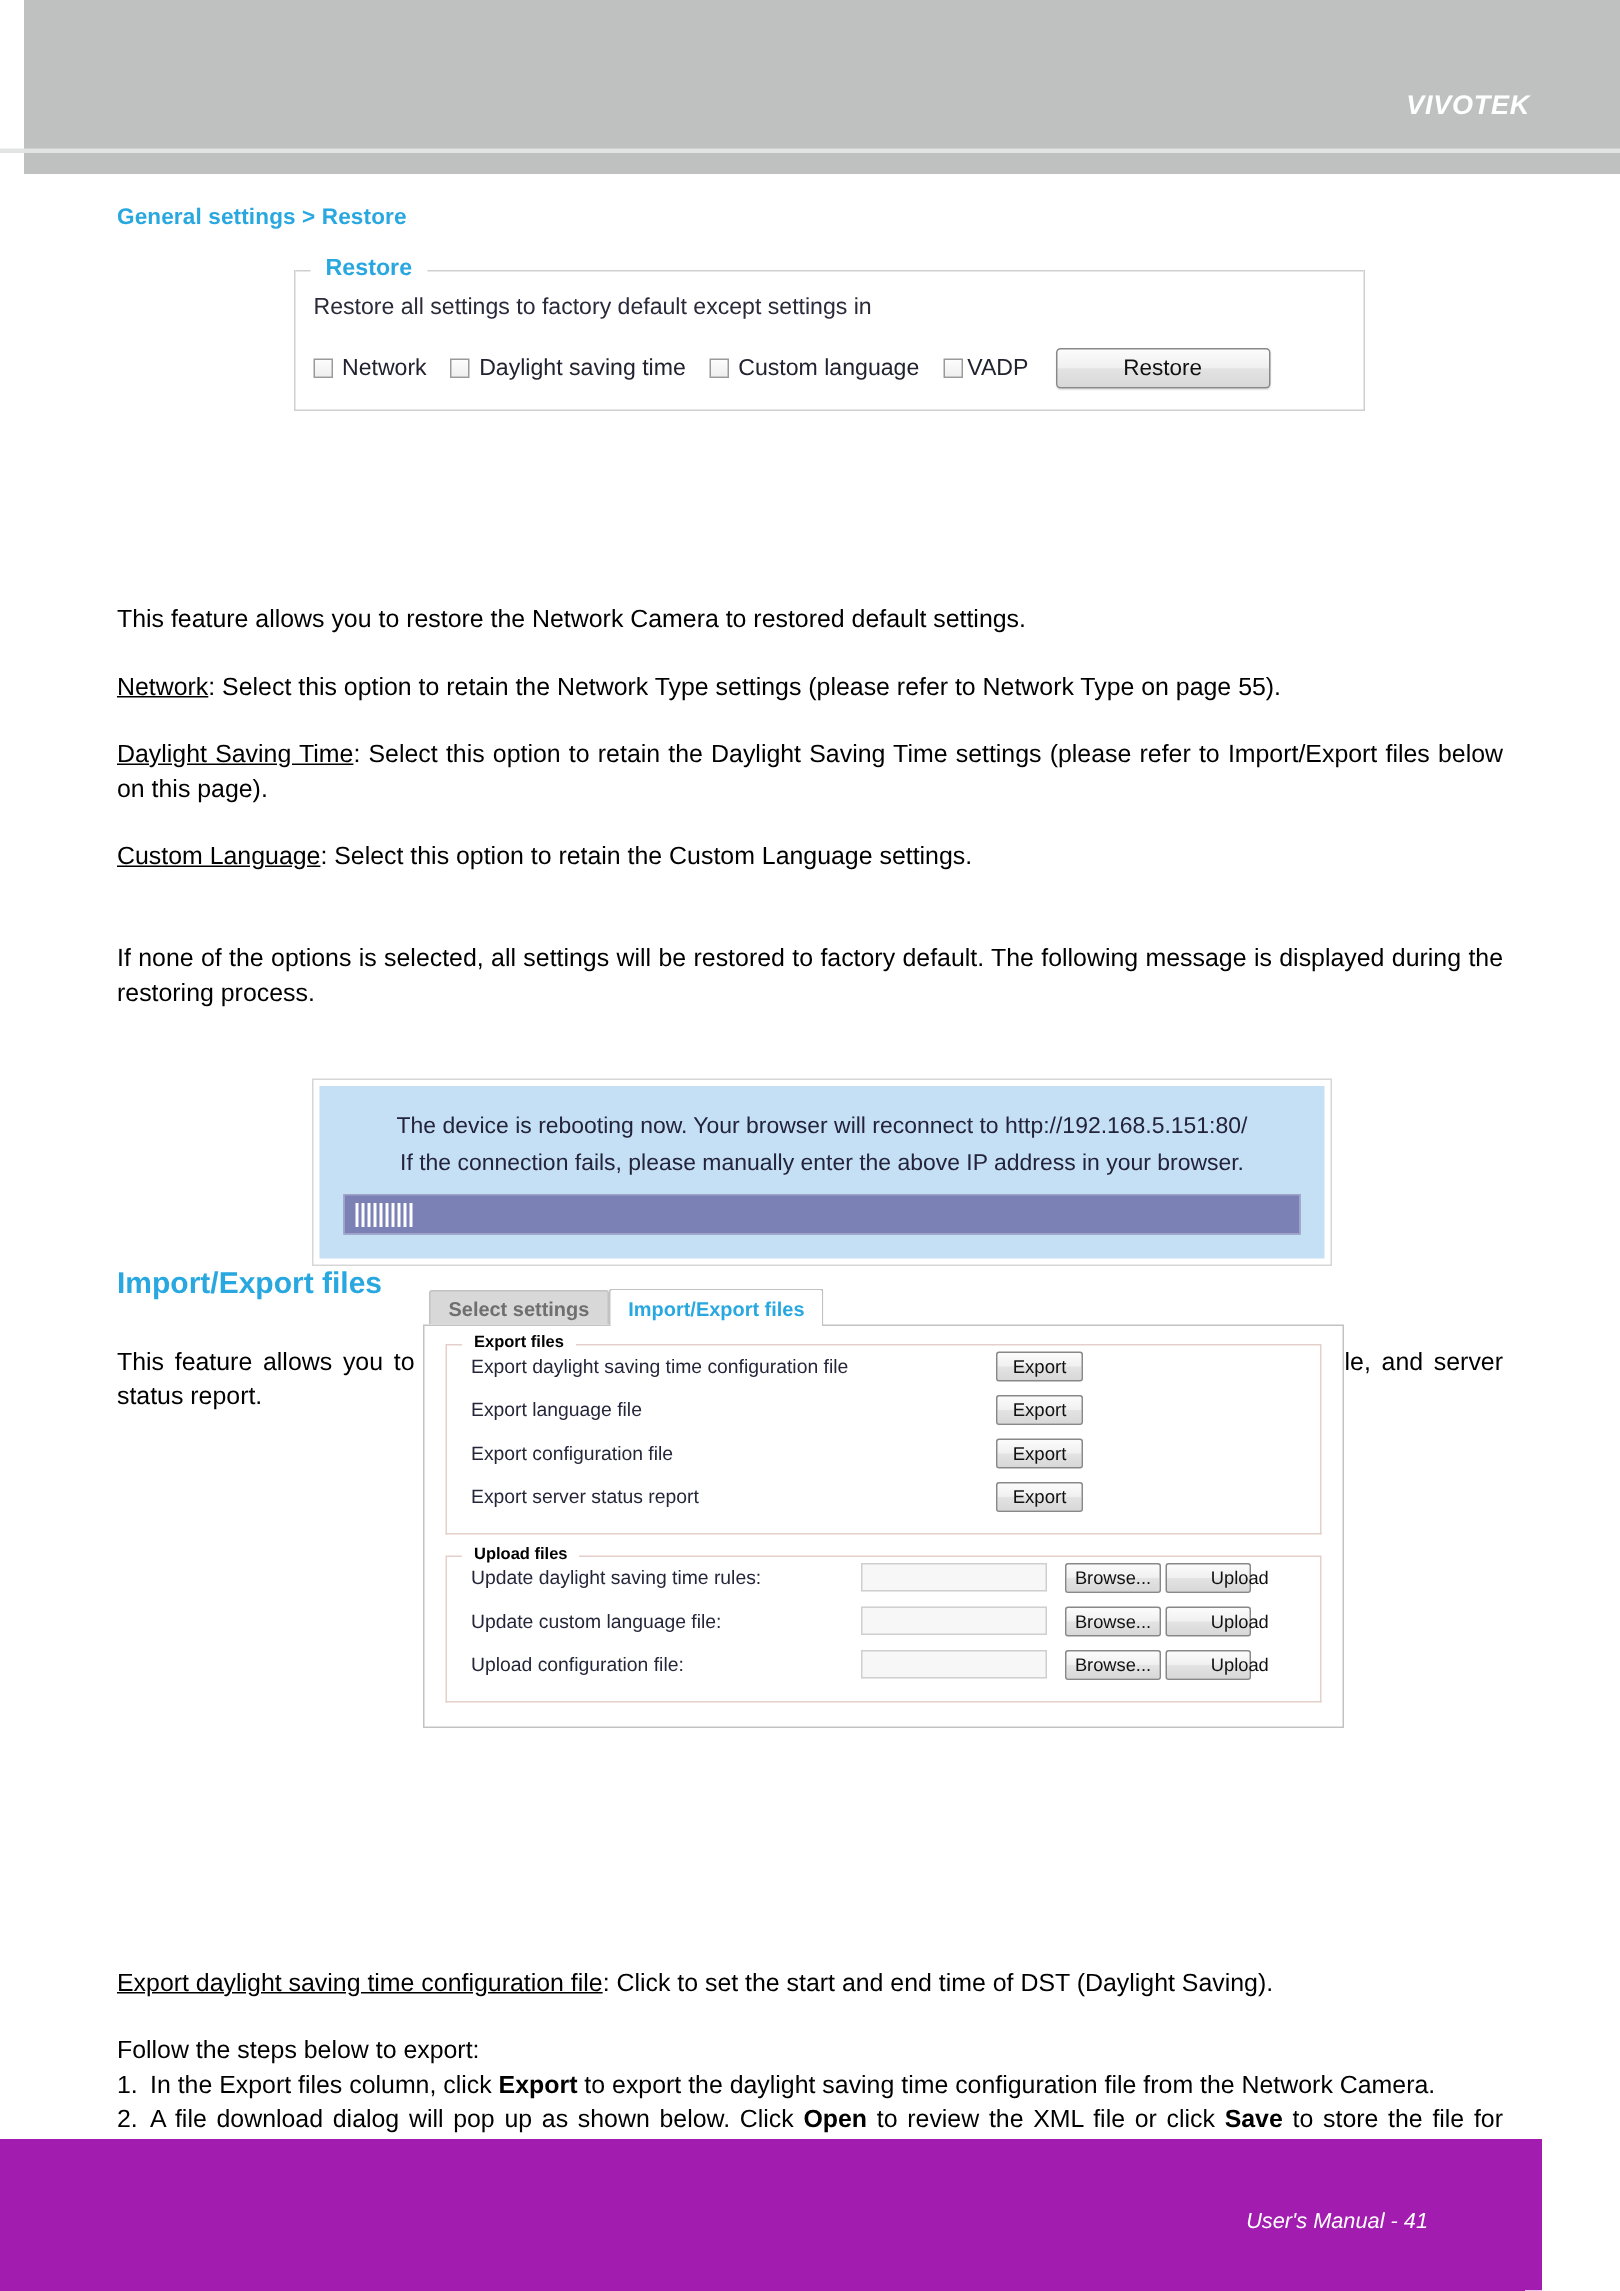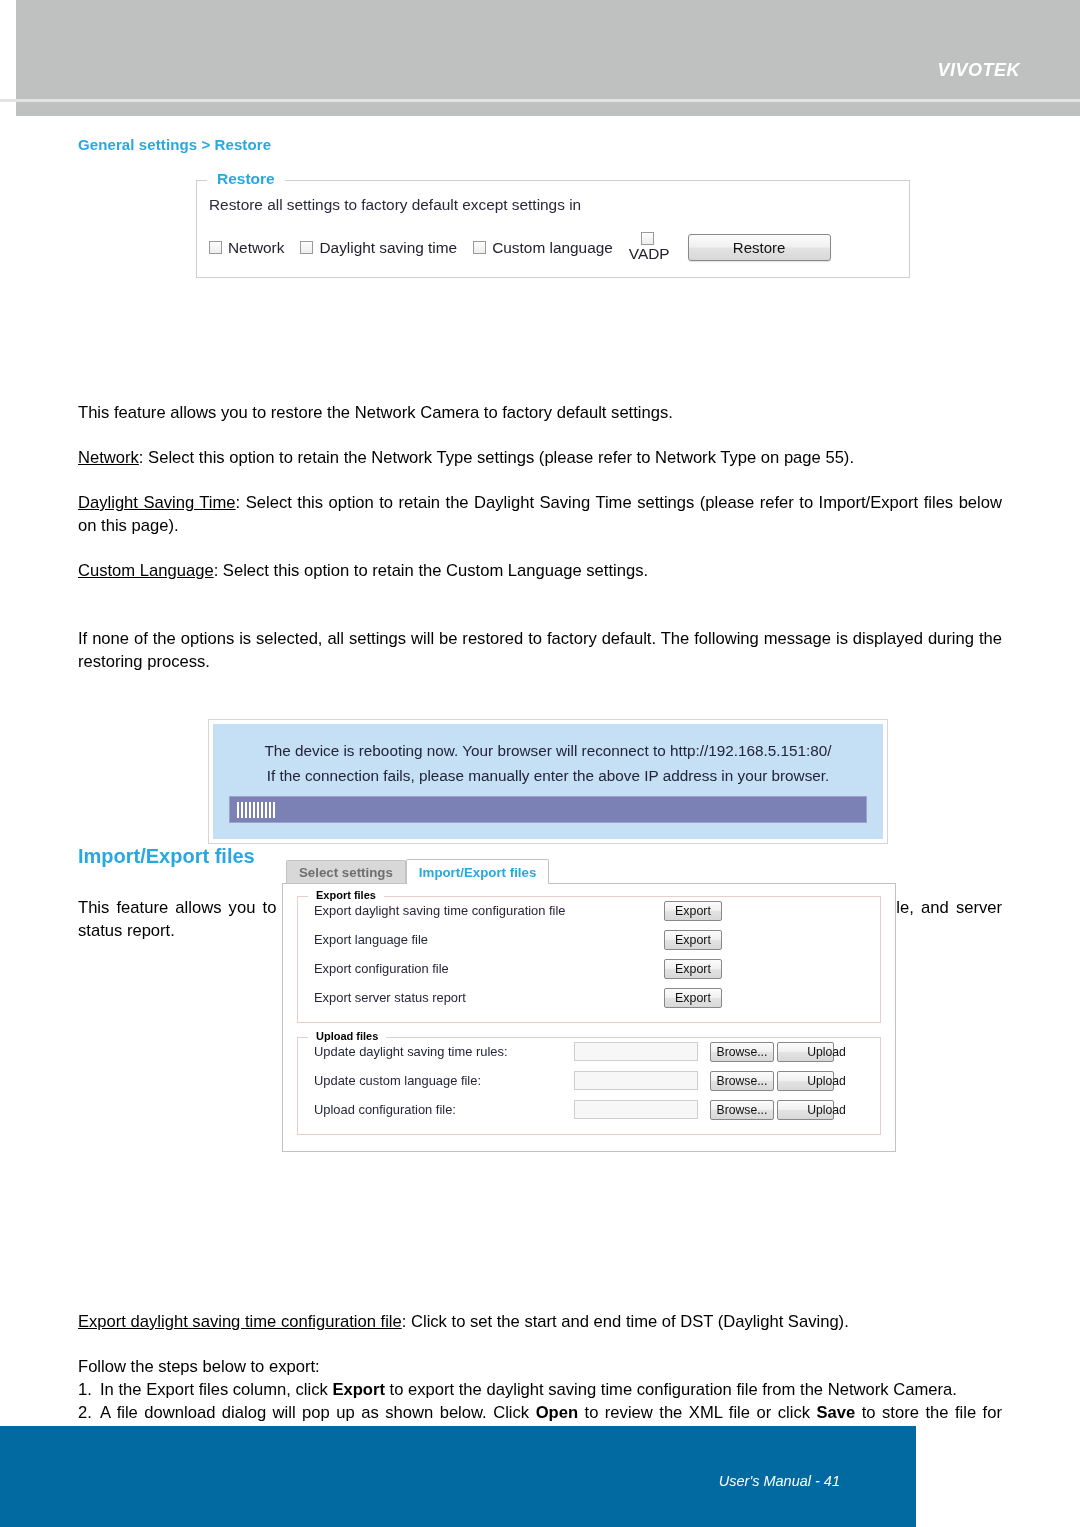--- a/index.html
+++ b/index.html
@@ -40,23 +40,23 @@
     top: 99px; left: 0;
     width: 1080px;
     height: 3px;
     background: #e2e3e3;
   }
 
   
   .footer-band {
     position: absolute;
     bottom: 0; left: 0;
-    width: 916px;
+    width: 1028px;
     height: 101px;
-    background: #0369a1;
+    background: #a21caf;
   }
   .footer-text {
     position: absolute;
     right: 76px;
     top: 47px;
     font-family: "Liberation Sans", sans-serif;
     font-style: italic;
     font-size: 14.5px;
     color: #ffffff;
     white-space: nowrap;
@@ -150,21 +150,21 @@
     white-space: nowrap;
   }
   .cb {
     width: 13px; height: 13px;
     border: 1px solid #9a9a9a;
     background: linear-gradient(180deg,#fdfdfd 0%, #eeeeee 100%);
     margin-right: 6px;
     display: inline-block;
     box-sizing: border-box;
   }
-  .opt.tight { margin-right: 10px; flex-direction: column; }
+  .opt.tight { margin-right: 10px; }
   .opt.tight .cb { margin-right: 3px; }
 
   .btn {
     display: inline-flex;
     align-items: center;
     justify-content: center;
     border: 1px solid #888888;
     border-radius: 3px;
     background: linear-gradient(180deg,#fcfcfc 0%, #f0f0f0 48%, #e3e3e3 52%, #d8d8d8 100%);
     color: #111;
@@ -384,21 +384,21 @@
             <span>VADP</span>
           </label>
           <button class="btn btn-restore">Restore</button>
         </div>
       </div>
     </div>
   </div>
 
   <div style="height:248px"></div>
 
-  <p class="body">This feature allows you to restore the Network Camera to factory default settings.</p>
+  <p class="body">This feature allows you to restore the Network Camera to restored default settings.</p>
 
   <div style="height:22px"></div>
 
   <p class="body">
     <span class="u">Network</span><span>: Select this option to retain the Network Type settings (please refer to Network Type on page 55).</span>
   </p>
 
   <div style="height:22px"></div>
 
   <p class="body">

